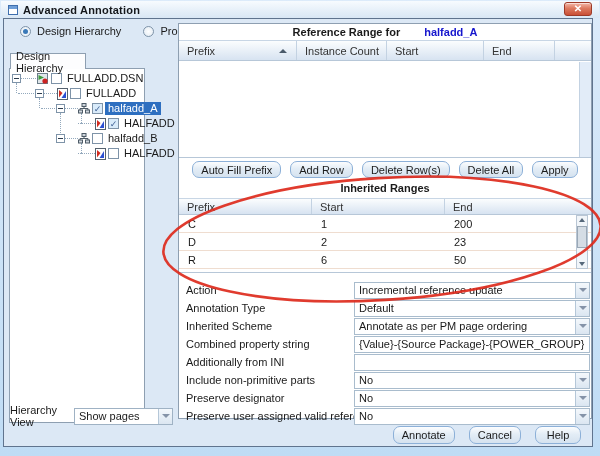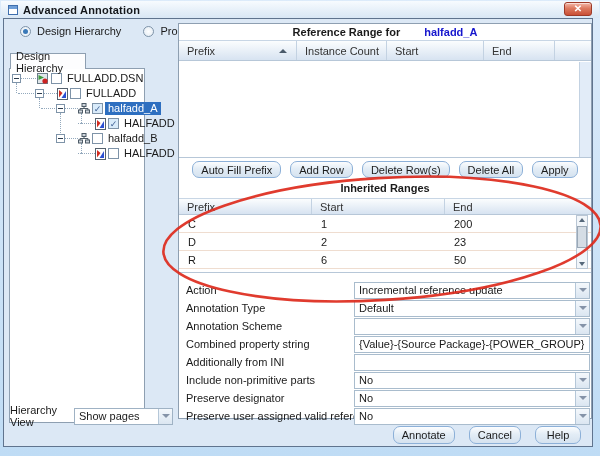--- a/index.html
+++ b/index.html
@@ -346,22 +346,23 @@
           <span class="form-label">Annotation Type</span>
           <div class="control">
             <span class="val">Default</span>
             <span class="arrow-box">
                 <span class="tri-down"></span>
               </span>
           </div>
         </div>
 
         <div class="form-row" style="top:40px">
-          <span class="form-label">Annotation Scheme</span>
-          <div class="control">
+          <span class="form-label">Inherited Scheme</span>
+          <div class="control">
+            <span class="val">Annotate as per PM page ordering</span>
             <span class="arrow-box">
                 <span class="tri-down"></span>
               </span>
           </div>
         </div>
 
         <div class="form-row" style="top:58px">
           <span class="form-label">Combined property string</span>
           <div class="control">
             <span class="val">{Value}-{Source Package}-{POWER_GROUP}</span>

